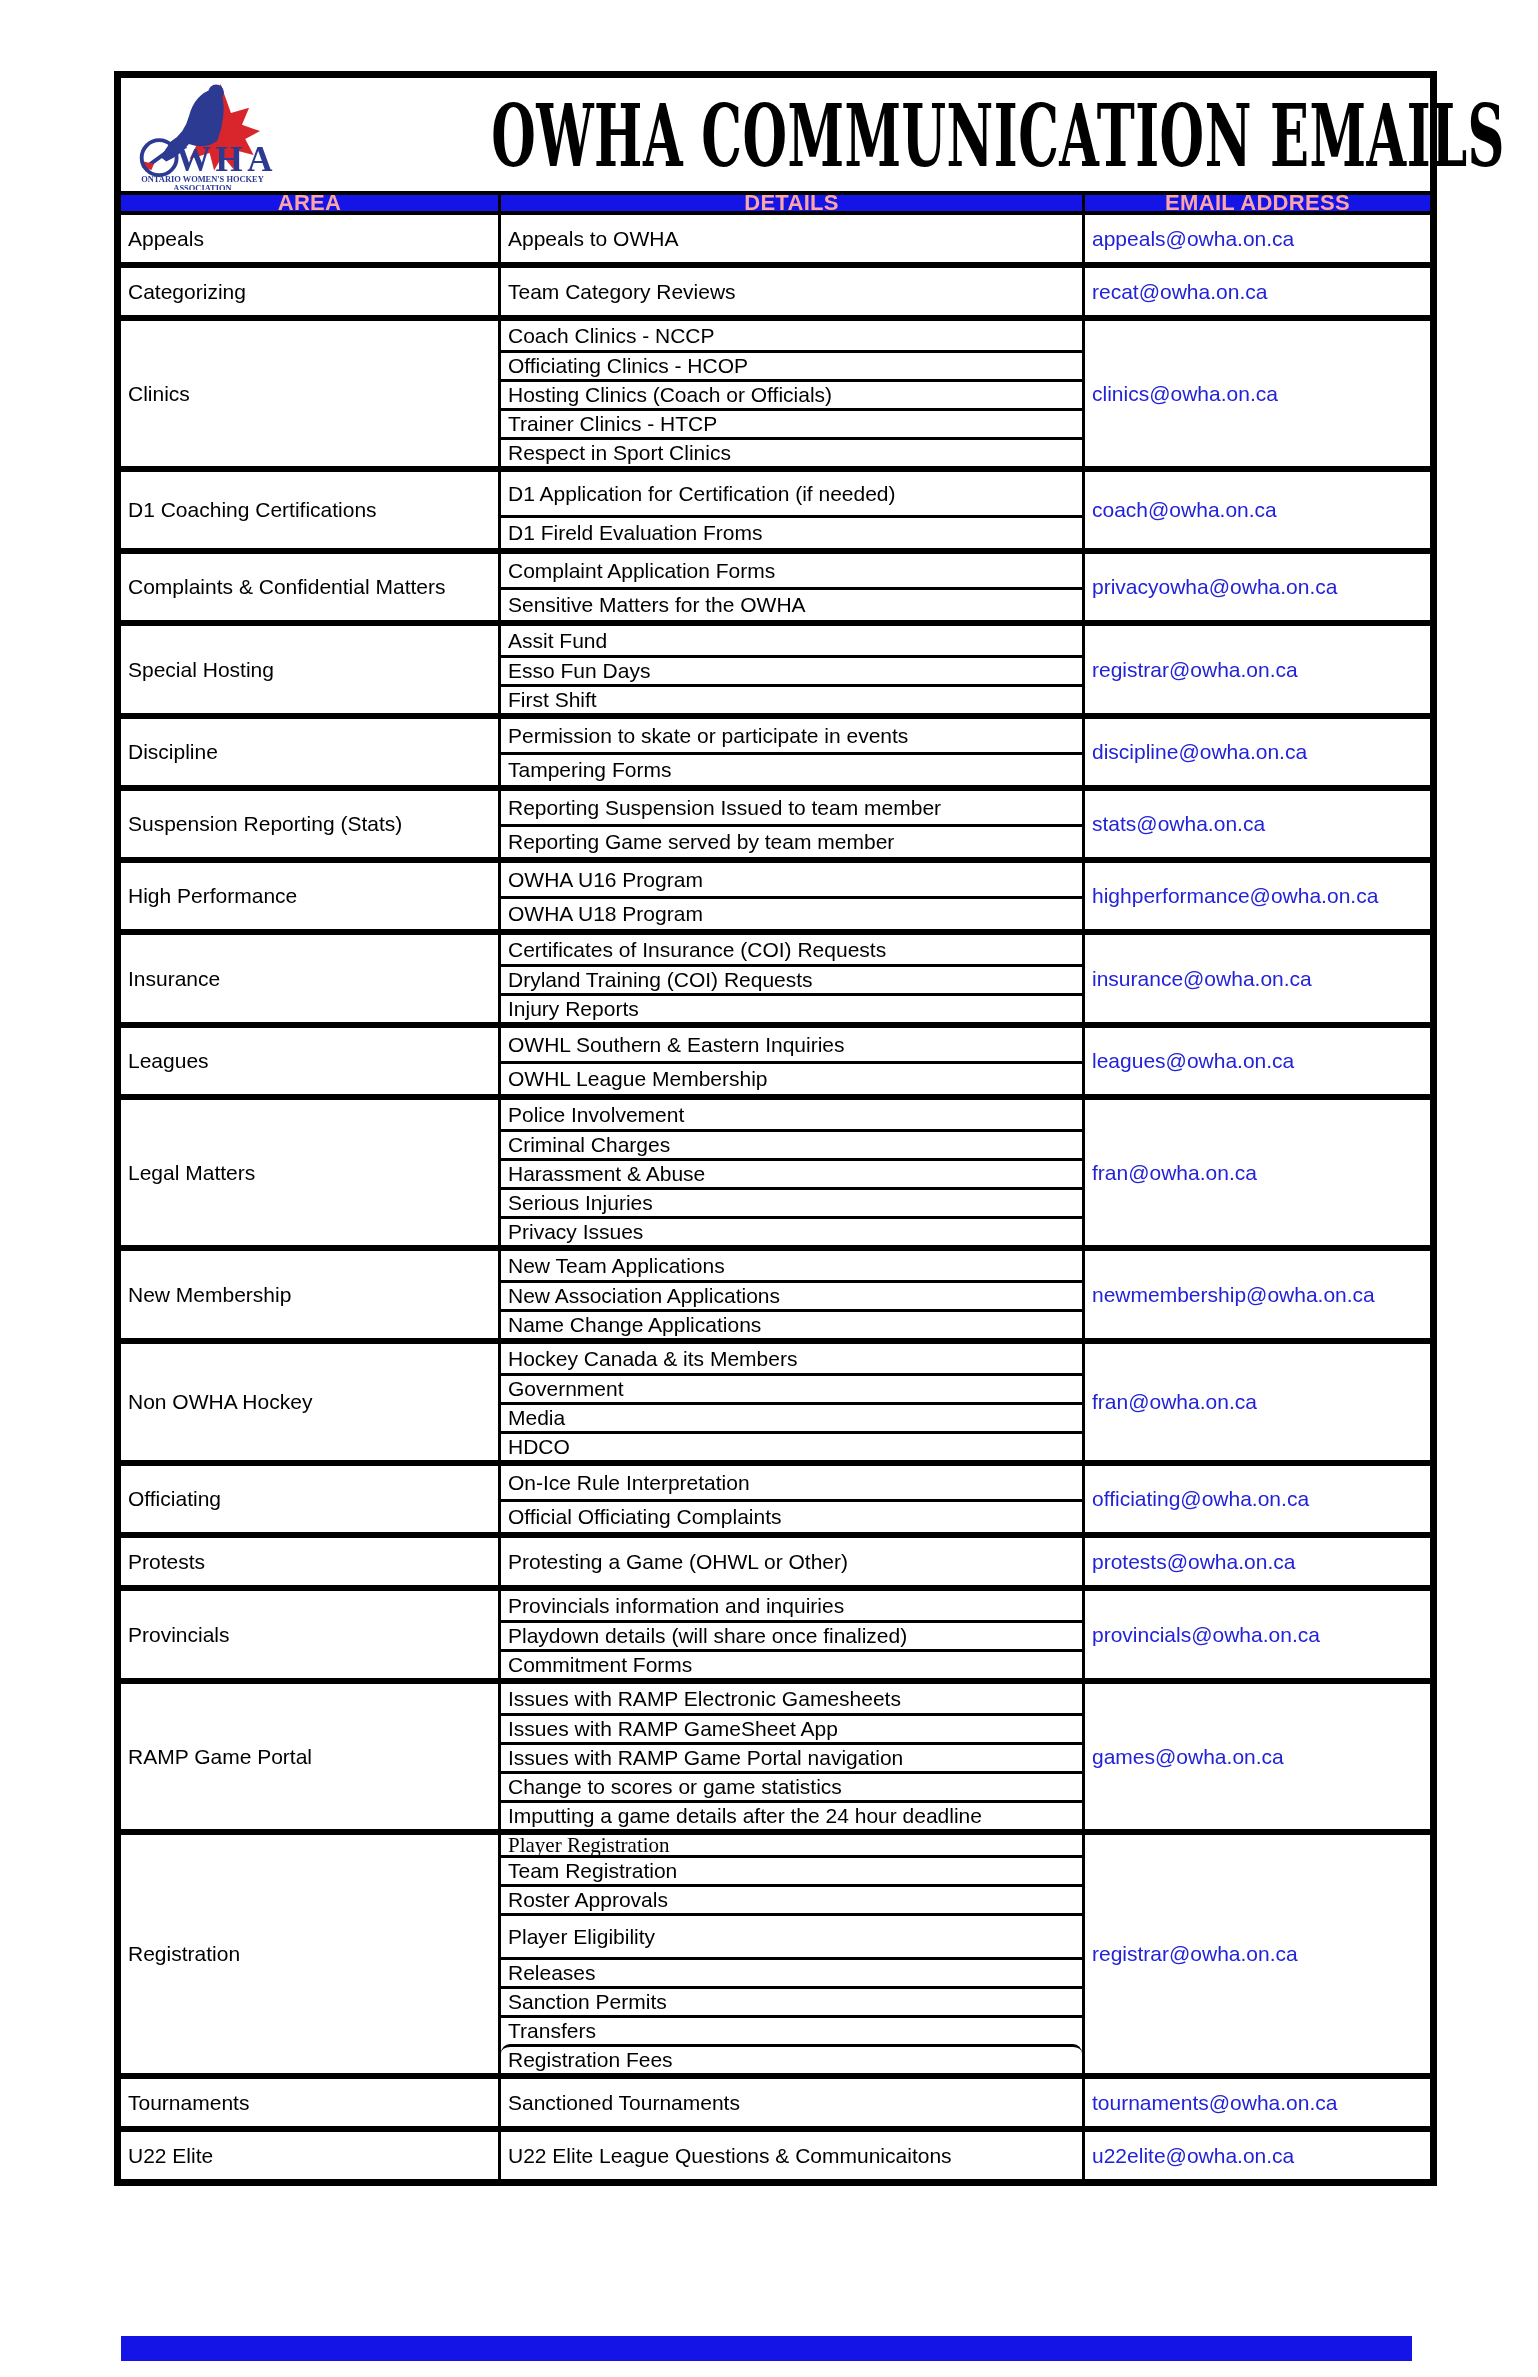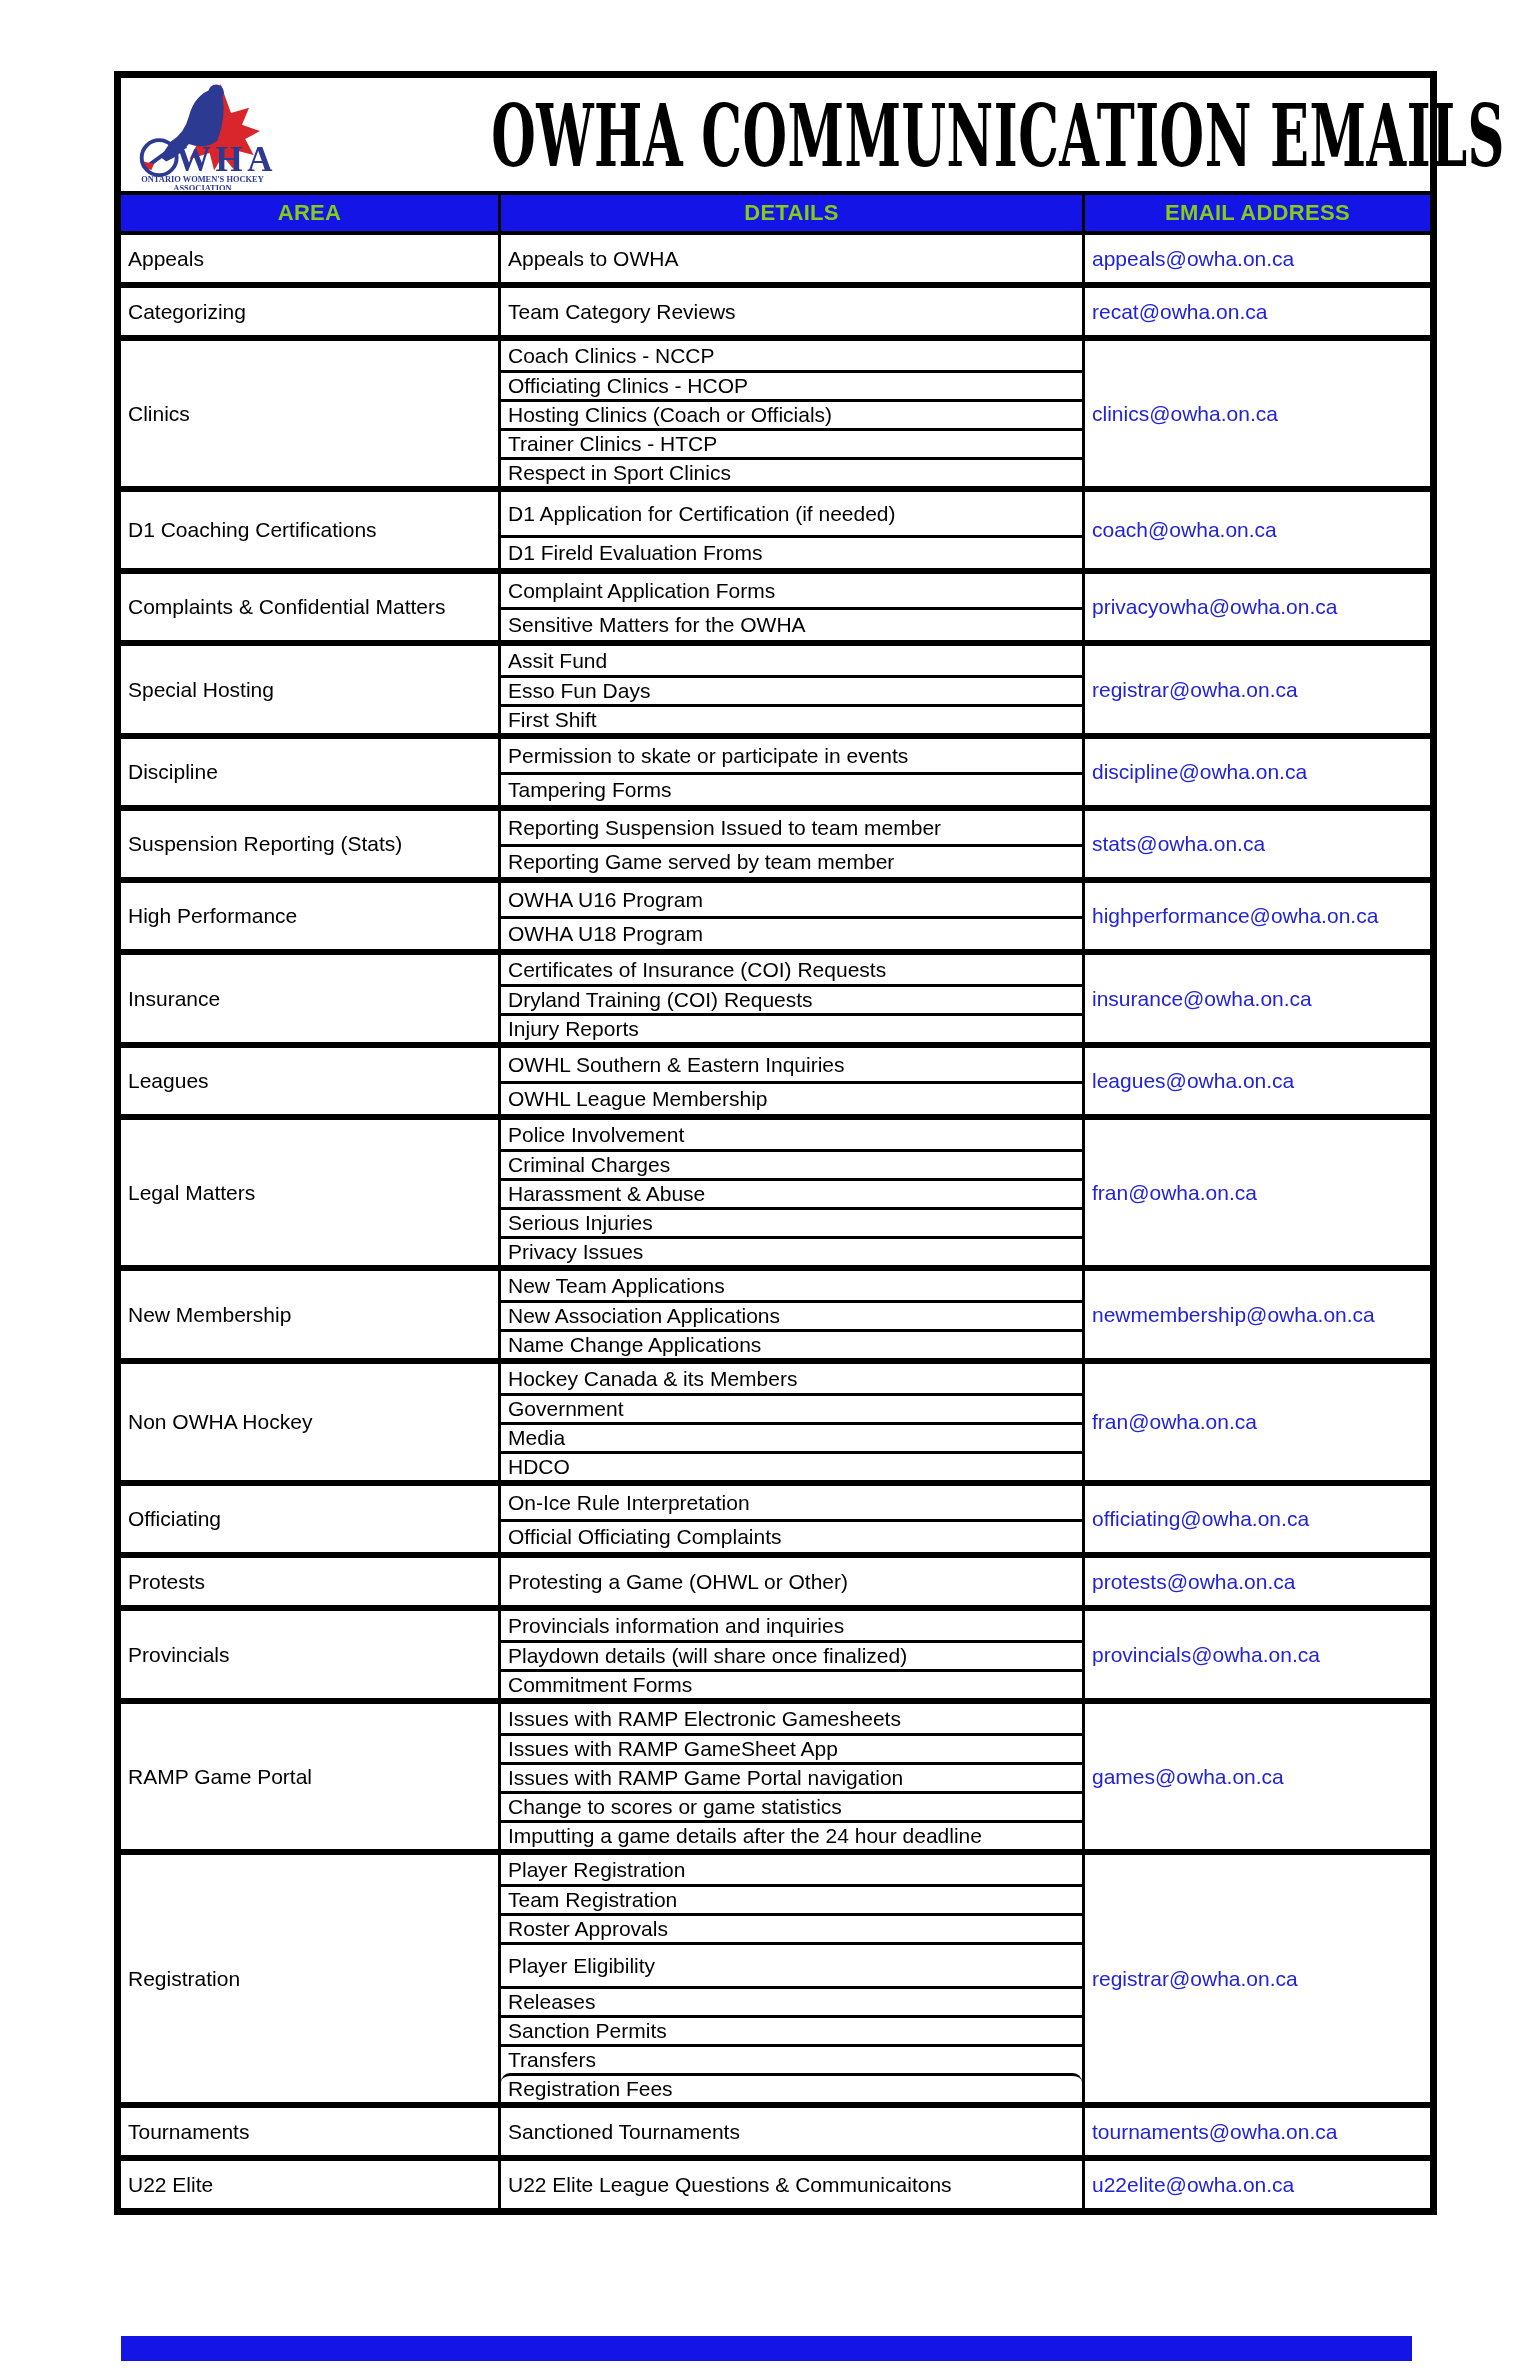--- a/index.html
+++ b/index.html
@@ -24,22 +24,22 @@
     font-family:"DejaVu Serif", serif;font-weight:900;font-size:73px;
     transform:scale(0.70,1.18);letter-spacing:0.7px;color:#000;
   }
   
   .grid{display:grid;grid-template-columns:380px 1fr 348px;}
   
   .col-headers{
     background:#1414e6;border-top:4.9px solid #000;border-bottom:4.9px solid #000;
   }
   .col-h{
-    height:36px;display:flex;align-items:center;justify-content:center;
-    color:#84cc16;font-weight:bold;font-size:22px;letter-spacing:0.3px;
+    height:16px;display:flex;align-items:center;justify-content:center;
+    color:#fca5a5;font-weight:bold;font-size:22px;letter-spacing:0.3px;
   }
   .col-h.c0{border-right:3.5px solid #000;}
   .col-h.c2{border-left:3.5px solid #000;}
   
   .group{border-top:6.3px solid #000;background:#fff;}
   .group:first-child{border-top:0;}
   .cell-area{
     border-right:3.5px solid #000;display:flex;align-items:center;
     padding-left:7px;font-size:21px;
   }
@@ -279,21 +279,21 @@
             <div class="sub" style="height: 29px;">Change to scores or game statistics</div>
             <div class="sub" style="height: 29px;">Imputting a game details after the 24 hour deadline</div>
           </div>
           <div class="cell-email">
             <a href="#">games@owha.on.ca</a>
           </div>
         </div>
         <div class="group grid">
           <div class="cell-area">Registration</div>
           <div class="cell-details">
-            <div class="sub" style="height: 29px;">Player Registration</div>
+            <div class="sub" style="height: 20px; font-family: Liberation Serif, serif;">Player Registration</div>
             <div class="sub" style="height: 29px;">Team Registration</div>
             <div class="sub" style="height: 29px;">Roster Approvals</div>
             <div class="sub" style="height: 44px;">Player Eligibility</div>
             <div class="sub" style="height: 29px;">Releases</div>
             <div class="sub" style="height: 29px;">Sanction Permits</div>
             <div class="sub" style="height: 29px;">Transfers</div>
             <div class="sub" style="height: 29px; border-radius: 9px;">Registration Fees</div>
           </div>
           <div class="cell-email">
             <a href="#">registrar@owha.on.ca</a>

